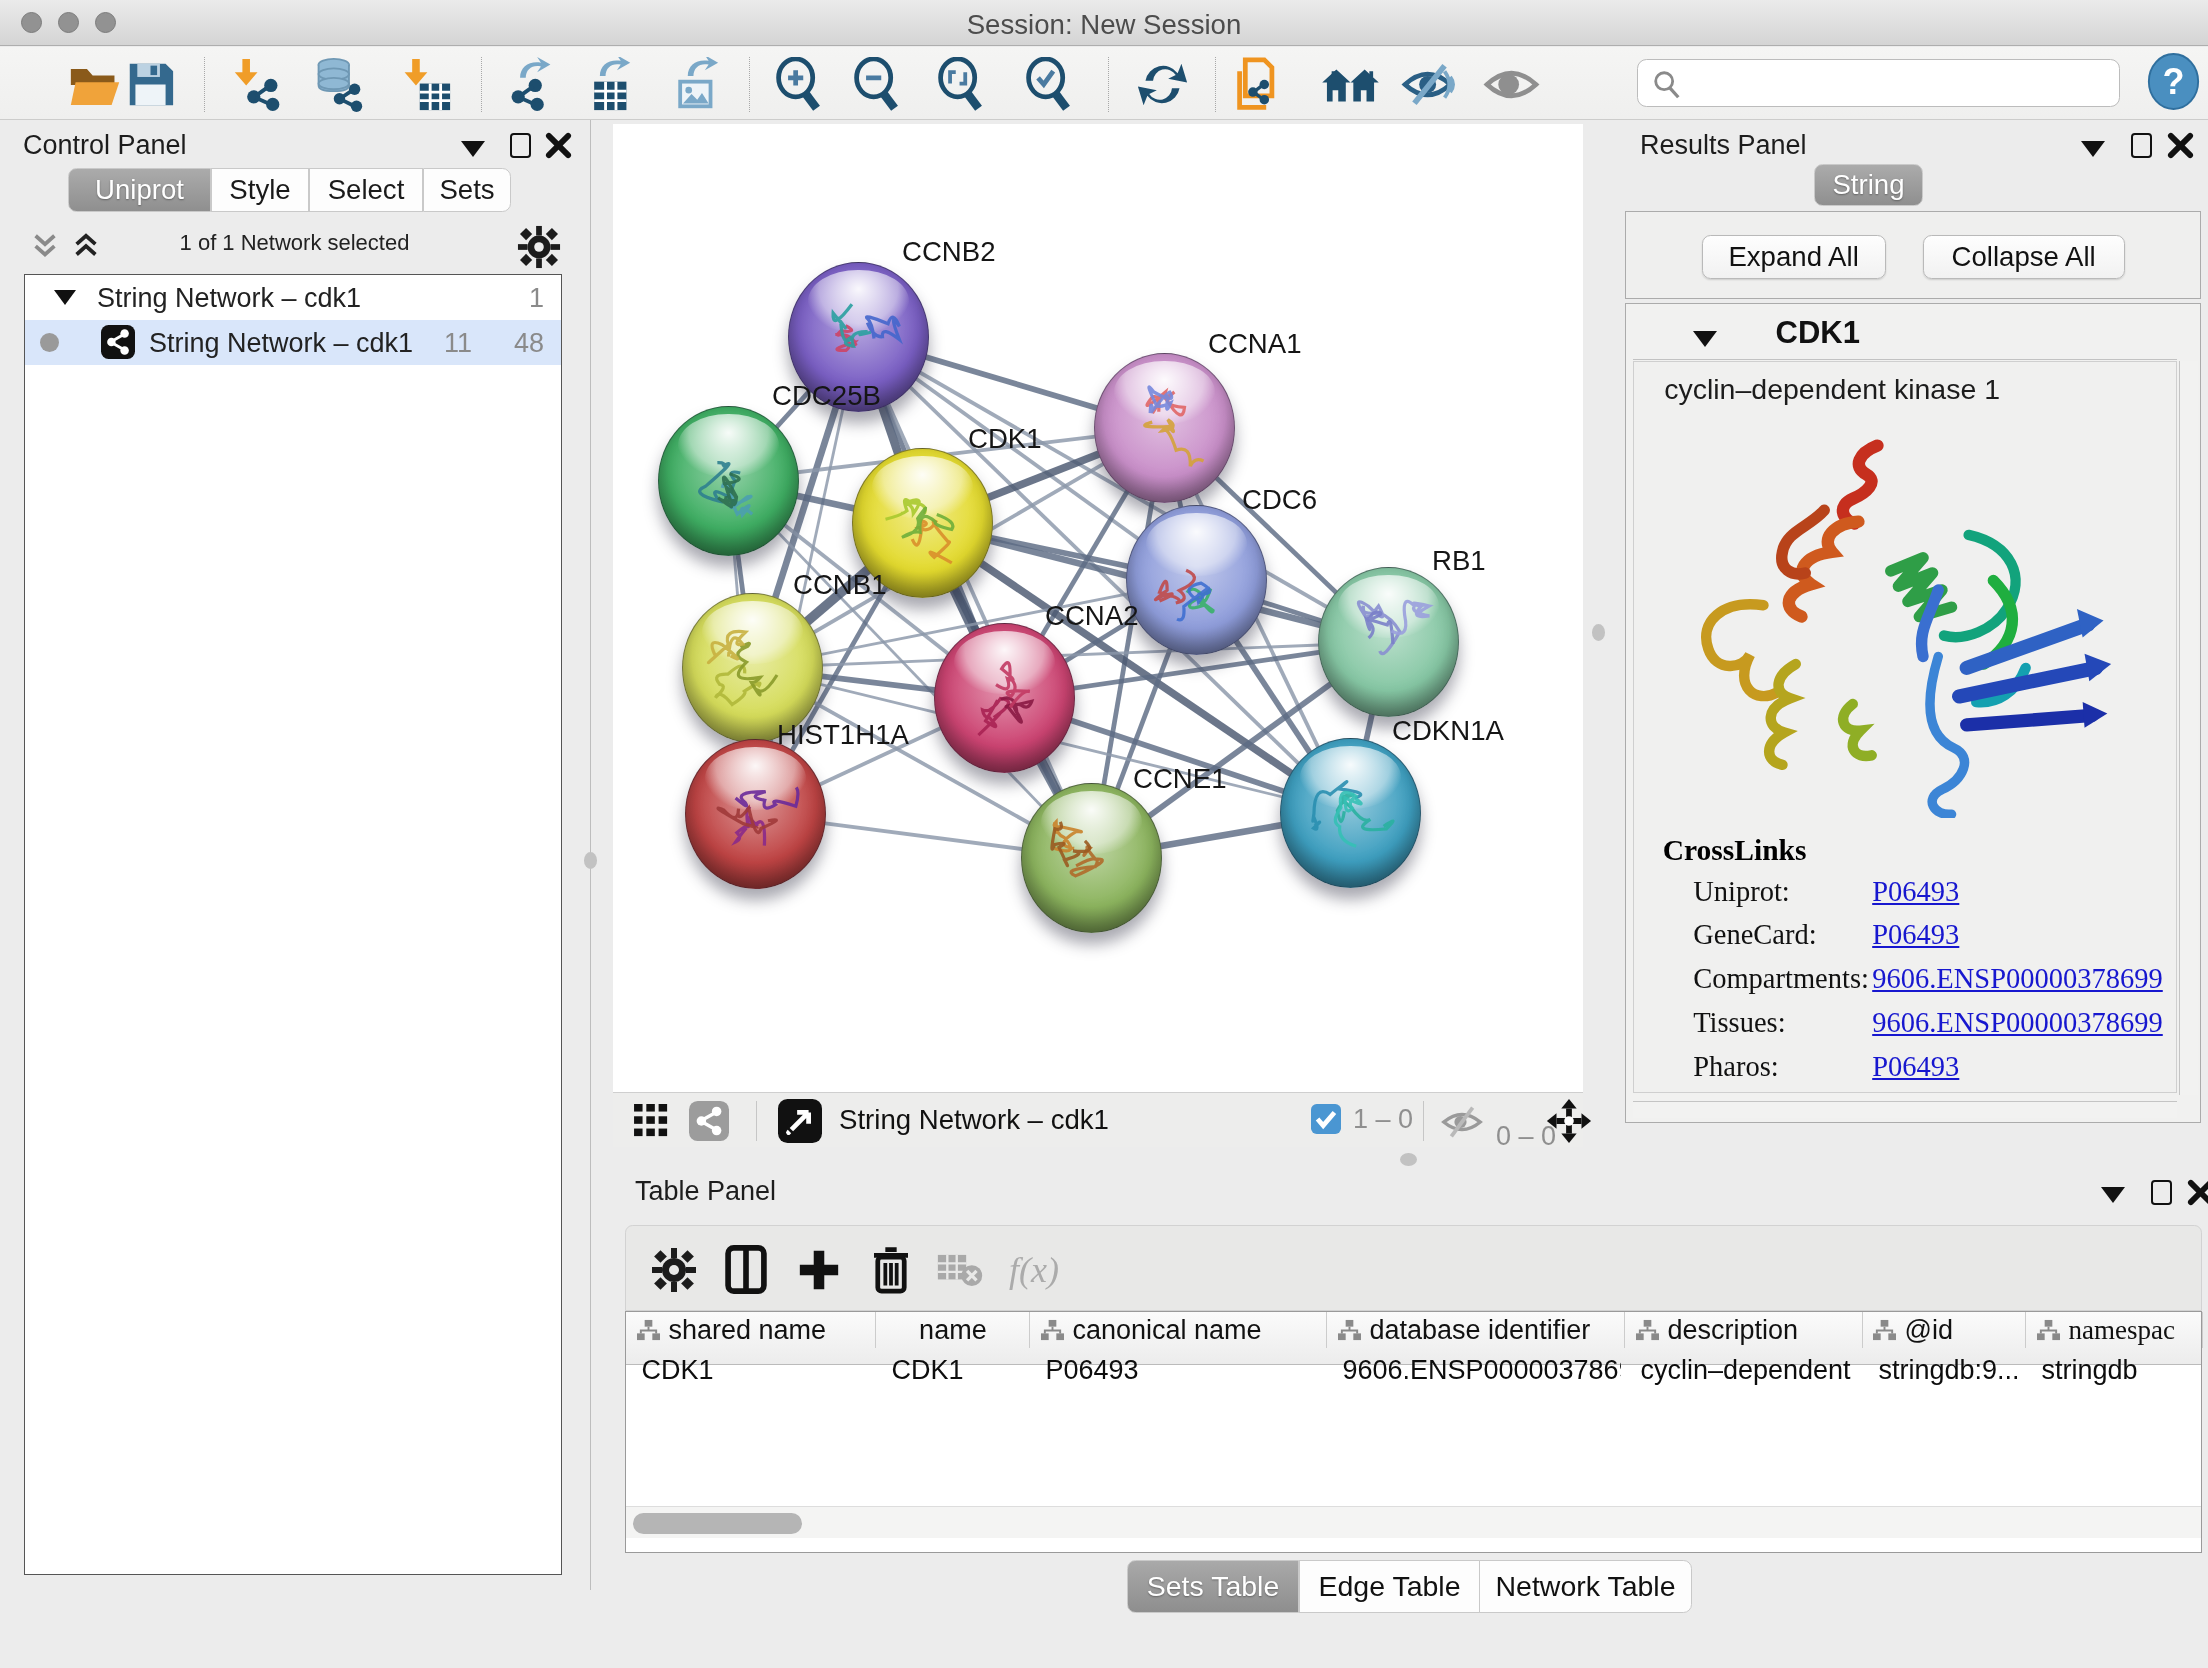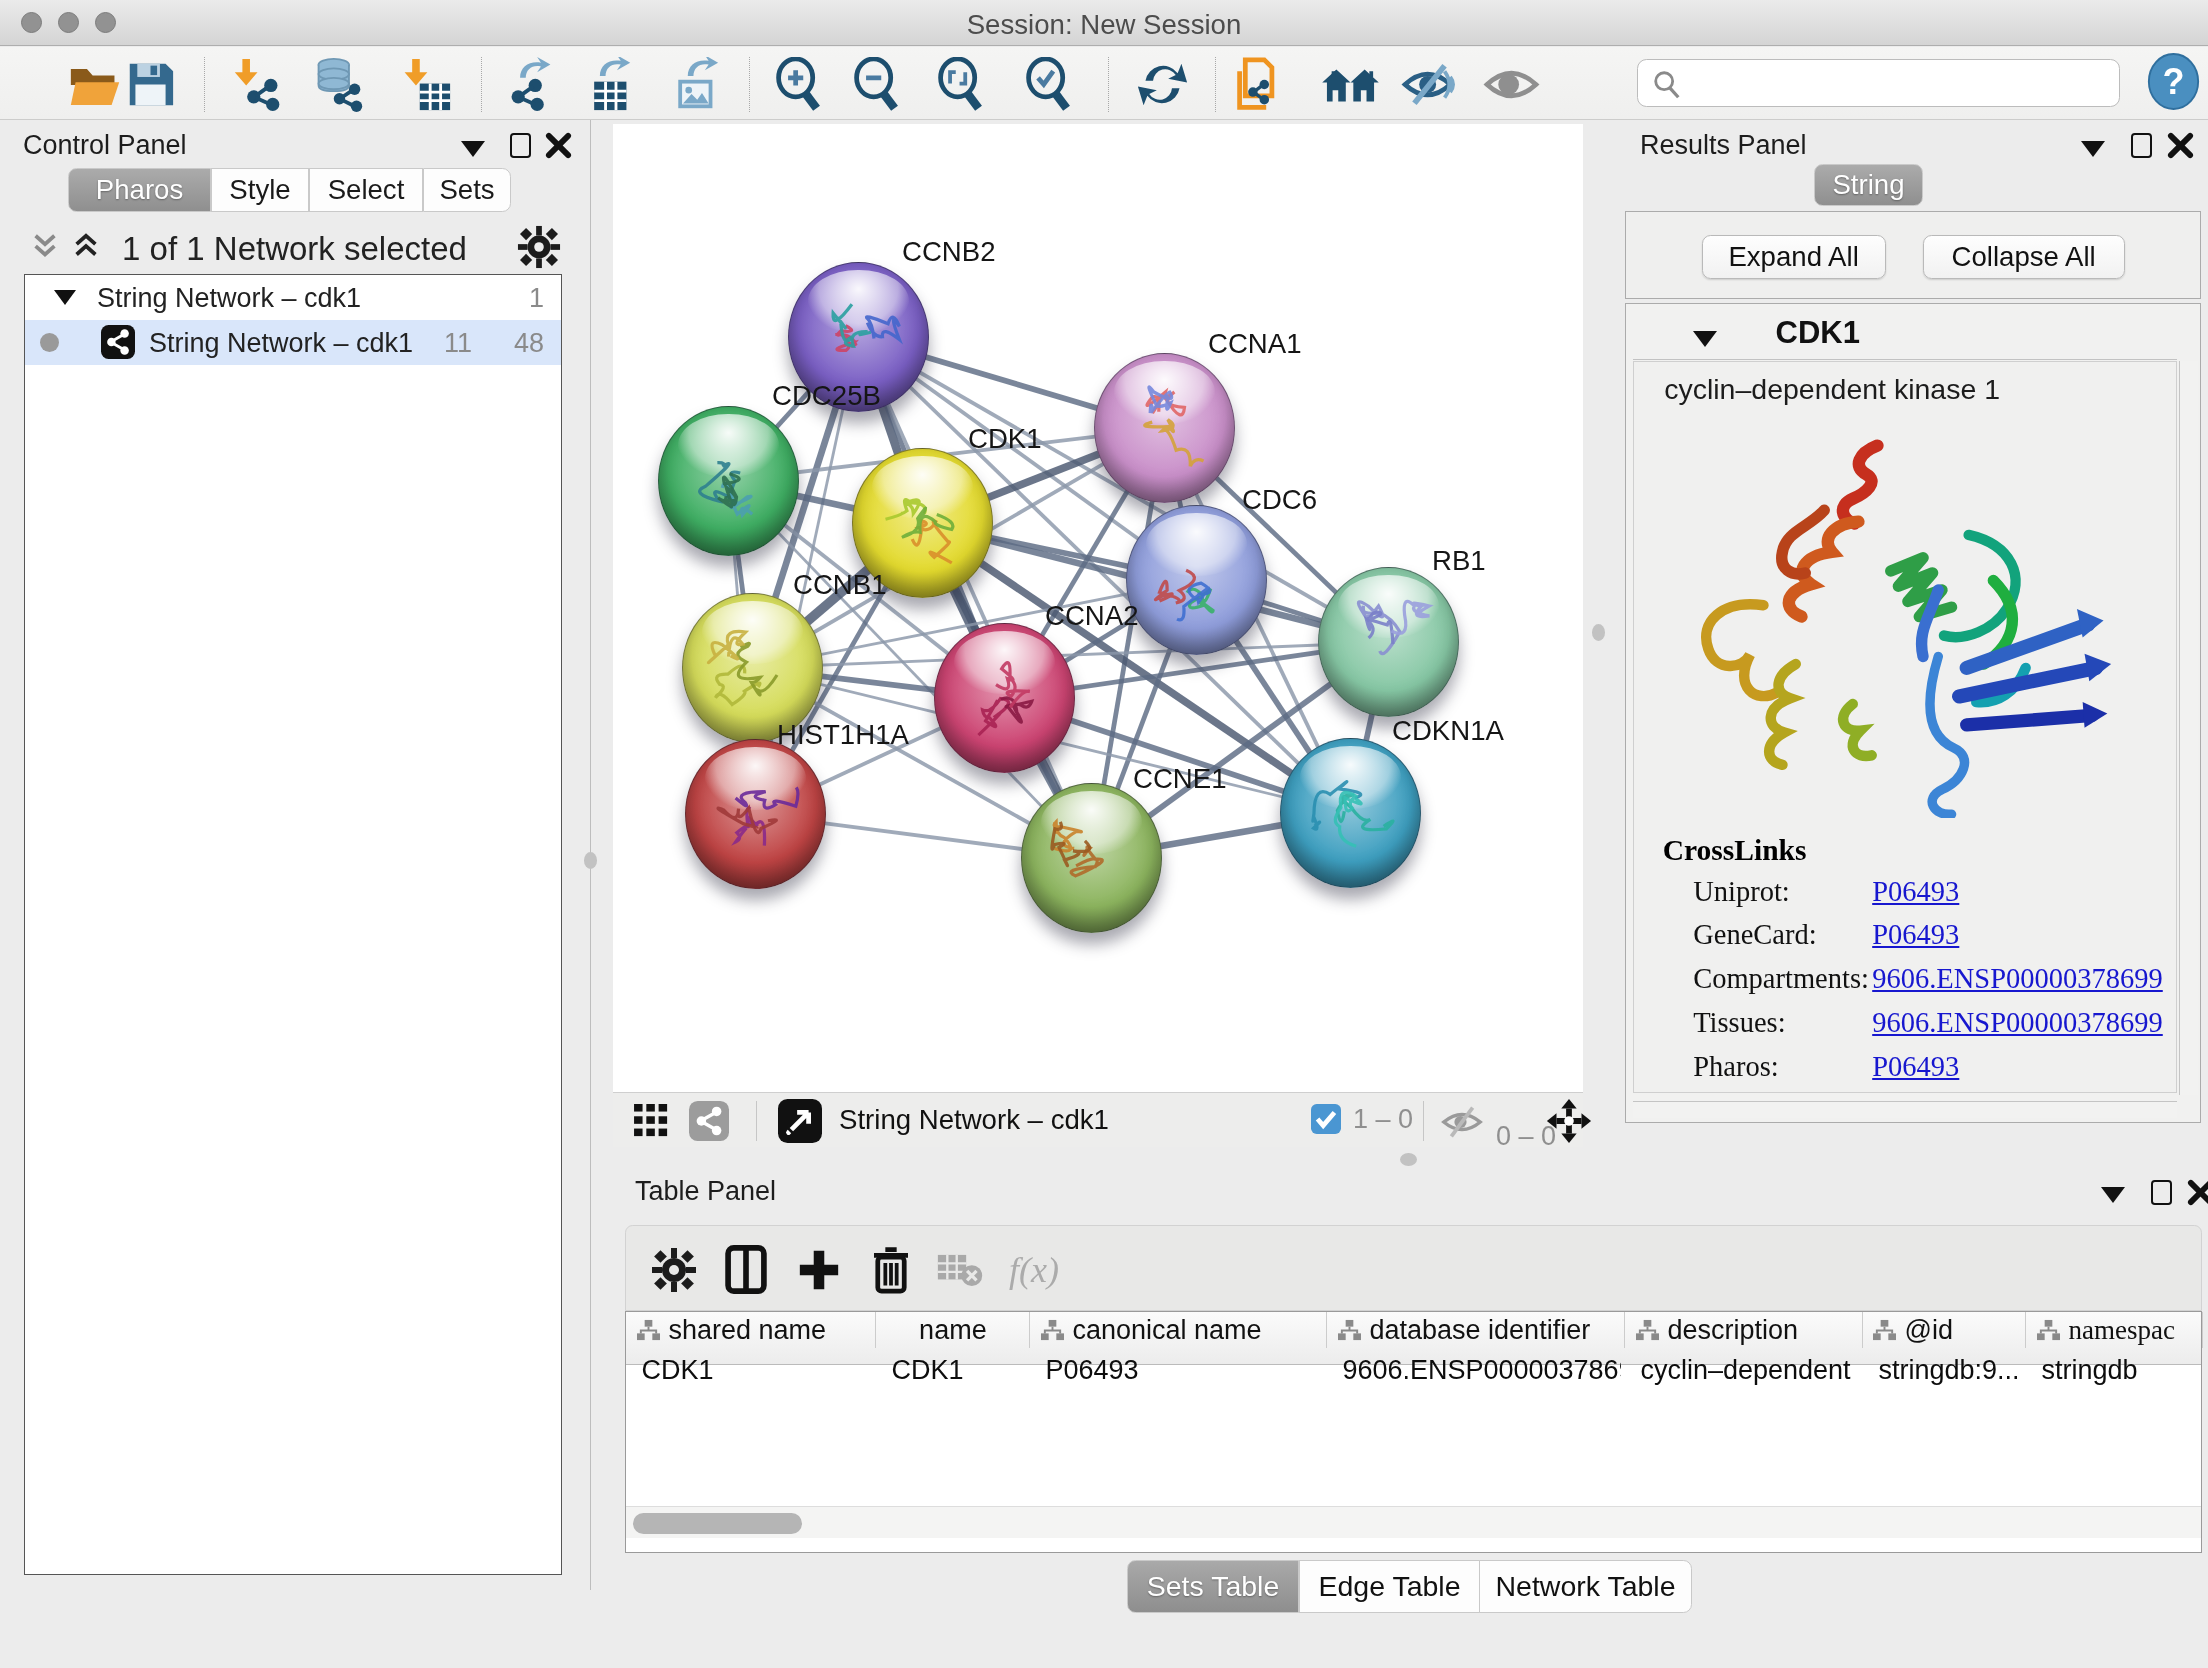--- a/index.html
+++ b/index.html
@@ -35,21 +35,21 @@
   .tab.first{border-radius:8.6px 0 0 8.6px;}
   .tab.last{border-radius:0 8.6px 8.6px 0;}
   .tab.sel{background:linear-gradient(#ababab,#8f8f8f);color:#fff;
     text-shadow:0 1px 1.9px rgba(0,0,0,.35);}
   .tab.lone{border-radius:8.6px;}
 
   
   .ctrlpanel{position:absolute;left:0;top:120px;width:591px;height:1470px;
     background:#ececec;border-right:1px solid #bdbdbd;}
   .netcount{position:absolute;left:0;top:99px;width:672px;height:55px;
-    font-size:33px;color:#222;}
+    font-size:22px;color:#222;}
   .netlist{position:absolute;left:24px;top:154px;width:538px;height:1301px;
     background:#fff;border:1.9px solid #555;}
   .nlrow{position:absolute;left:0;width:100%;height:45px;font-size:27px;
     display:flex;align-items:center;}
   .nlnum{position:absolute;font-size:27px;color:#8a8a8a;}
   .sharebadge{display:inline-block;width:34px;height:34px;border-radius:7.6px;
     background:#111;position:relative;}
 
   
   .netcanvas{position:absolute;left:613px;top:124px;width:970px;height:968px;
@@ -294,21 +294,21 @@
   </div>
 
   <div class="ctrlpanel">
     <div class="phead" style="left:23px;top:9.5px">Control Panel</div>
     <span class="ph-tri" style="left:461px;top:21px"></span>
     <span class="ph-sq" style="left:510px;top:13.3px"></span>
     <svg style="position:absolute;left:545px;top:12.4px" width="27" height="27" viewBox="0 0 28 28">
         <path d="M4 4 L24 24 M24 4 L4 24" stroke="#111" stroke-width="6" stroke-linecap="round"></path>
       </svg>
 
-    <div class="tab sel first" style="left:68px;top:48px;width:143px">Pharos</div>
+    <div class="tab sel first" style="left:68px;top:48px;width:143px">Uniprot</div>
     <div class="tab" style="left:211px;top:48px;width:98px">Style</div>
     <div class="tab" style="left:309px;top:48px;width:114px">Select</div>
     <div class="tab last" style="left:423px;top:48px;width:88px">Sets</div>
 
     <div class="netcount">
       <svg style="position:absolute;left:28.5px;top:13.3px" width="32" height="30" viewBox="0 0 34 32">
           <g stroke="#8a8a8a" stroke-width="4" fill="none">
             <path d="M7 4 l10 9 10-9"></path>
             <path d="M7 15 l10 9 10-9"></path>
           </g>

